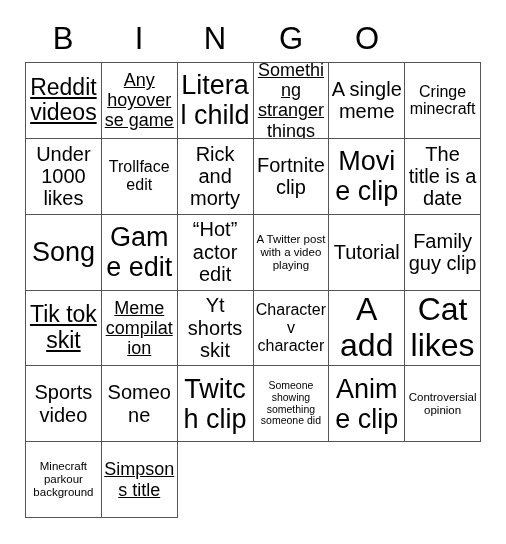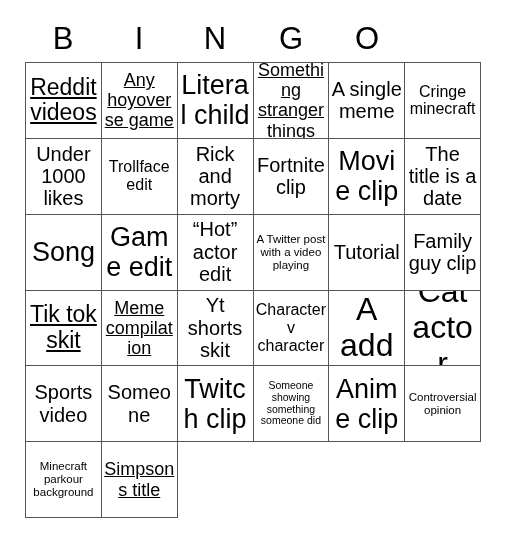--- a/index.html
+++ b/index.html
@@ -168,21 +168,21 @@
       <div class="cell fs-md">
         <span class="cell-text">Yt shorts skit</span>
       </div>
       <div class="cell fs-sm">
         <span class="cell-text">Character v character</span>
       </div>
       <div class="cell fs-xxl">
         <span class="cell-text">A add</span>
       </div>
       <div class="cell fs-xxl">
-        <span class="cell-text">Cat actor</span>
+        <span class="cell-text">Cat likes</span>
       </div>
       <div class="cell fs-md">
         <span class="cell-text">Sports video</span>
       </div>
       <div class="cell fs-md">
         <span class="cell-text">Someone</span>
       </div>
       <div class="cell fs-xl">
         <span class="cell-text">Twitch clip</span>
       </div>

